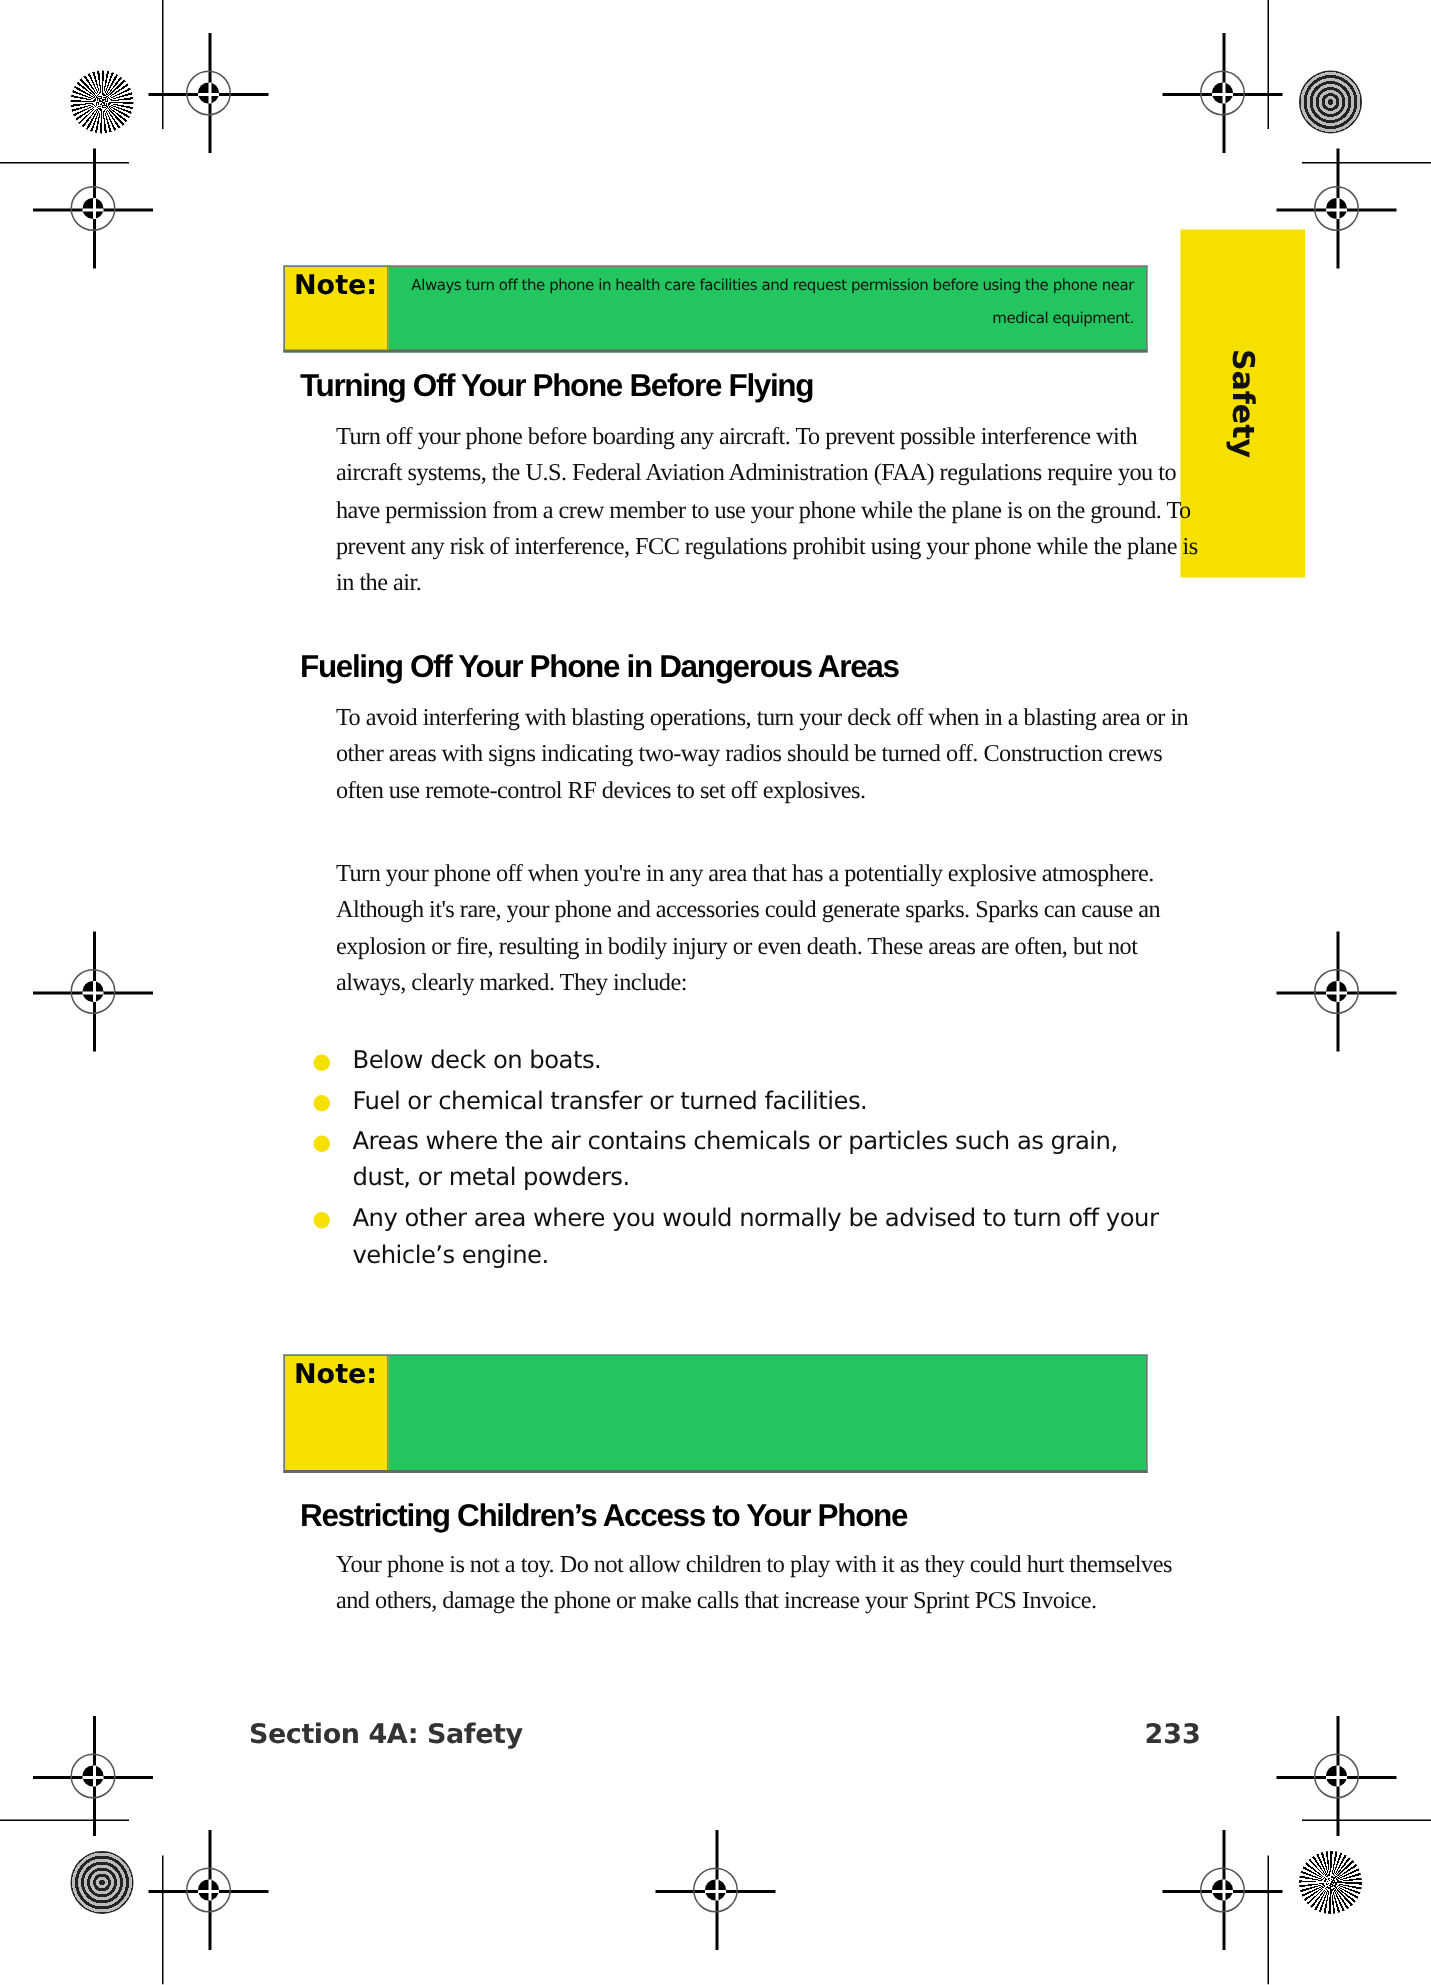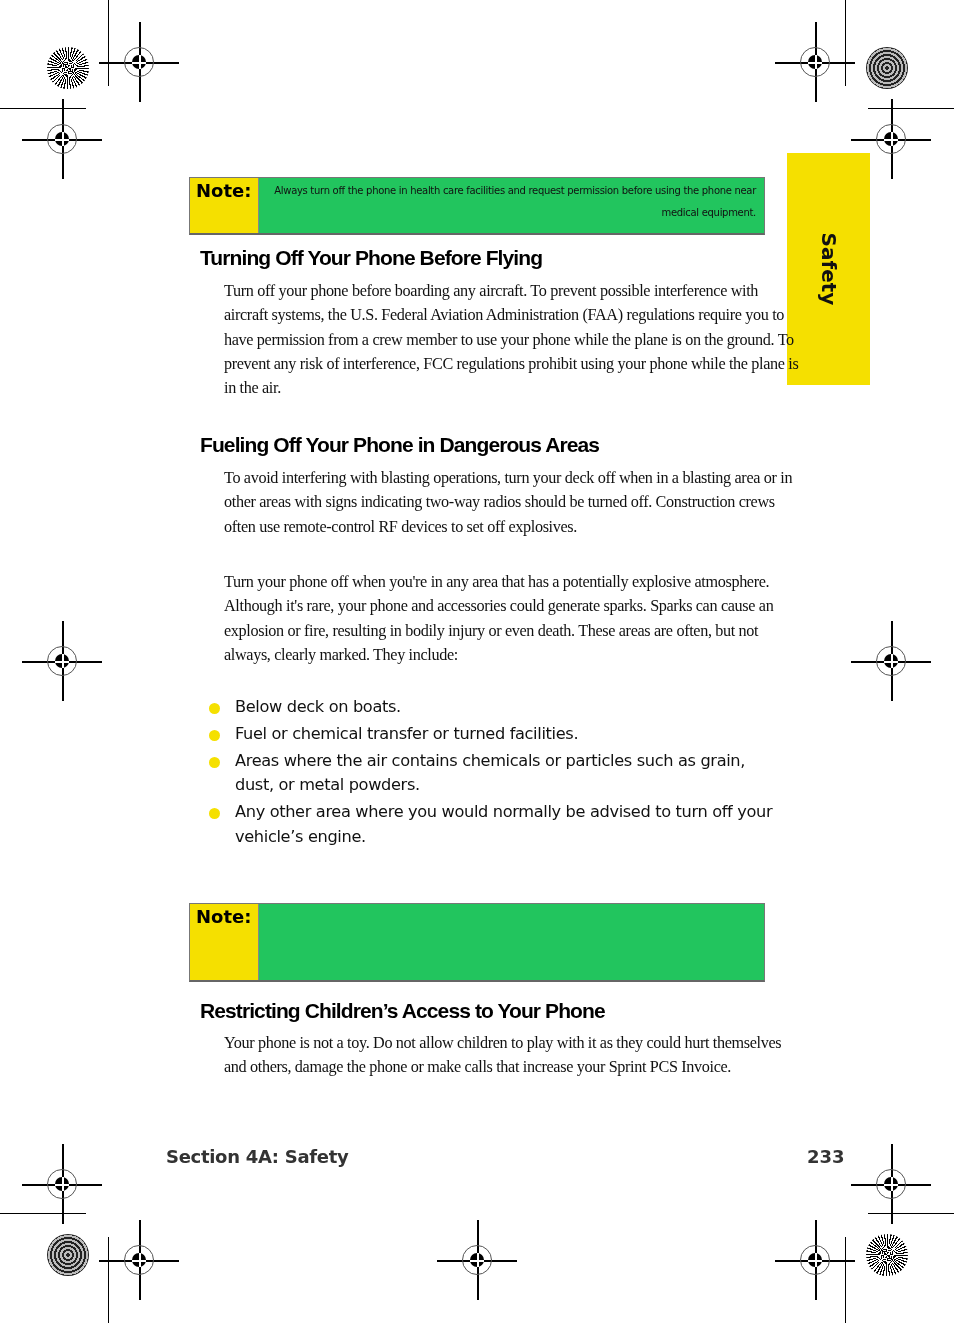--- a/index.html
+++ b/index.html
@@ -31,21 +31,21 @@
     .note-text { flex: 1; font-family: "DejaVu Sans", sans-serif; font-size: 10px; line-height: 22px; padding: 2px 8px 4px 11px; color: #111; letter-spacing: -0.3px; text-align: right; }
 
     .heading { position: absolute; left: 200px; font-family: "Liberation Sans", sans-serif; font-weight: bold; font-size: 21px; letter-spacing: -0.9px; color: #000; }
     .para { position: absolute; left: 200px; width: 578px; font-family: Liberation Serif, serif; font-size: 16.2px; line-height: 24.3px; color: #111; letter-spacing: -0.35px; margin-left: 24px; }
 
     .bullets { position: absolute; left: 200px; width: 578px; list-style: none; }
     .bullets li { position: relative; padding-left: 35px; font-family: "DejaVu Sans", sans-serif; font-size: 16.2px; line-height: 24.3px; margin-bottom: 2.7px; letter-spacing: -0.35px; color: #111; }
     .bullet-dot { position: absolute; left: 9px; top: 8px; width: 11px; height: 11px; border-radius: 50%; background: #f5e000; }
 
     .footer-section { position: absolute; left: 166px; top: 1146px; font-family: "DejaVu Sans", sans-serif; font-weight: bold; font-size: 18px; color: #333; letter-spacing: -0.3px; }
-    .footer-page { position: absolute; left: 763px; top: 1146px; font-family: "DejaVu Sans", sans-serif; font-weight: bold; font-size: 18px; color: #333; margin-left: 44px; }
+    .footer-page { position: absolute; left: 763px; top: 1146px; font-family: "DejaVu Sans", sans-serif; font-weight: bold; font-size: 18px; color: #333; }
   </style>
 </head>
 <body>
 
 <div class="reg" style="left:108px;top:0;height:86px;"></div>
 <div class="hreg" style="left:0;top:108px;width:86px;"></div>
 <div class="reg" style="left:845px;top:0;height:86px;"></div>
 <div class="hreg" style="left:868px;top:108px;width:86px;"></div>
 <div class="hreg" style="left:0;top:1213px;width:86px;"></div>
 <div class="reg" style="left:108px;top:1237px;height:86px;"></div>

